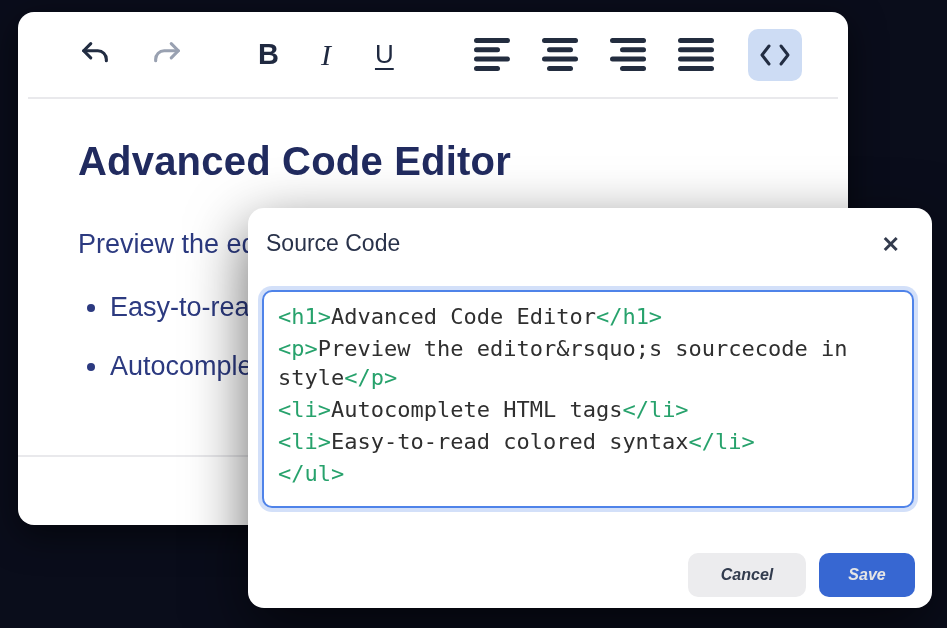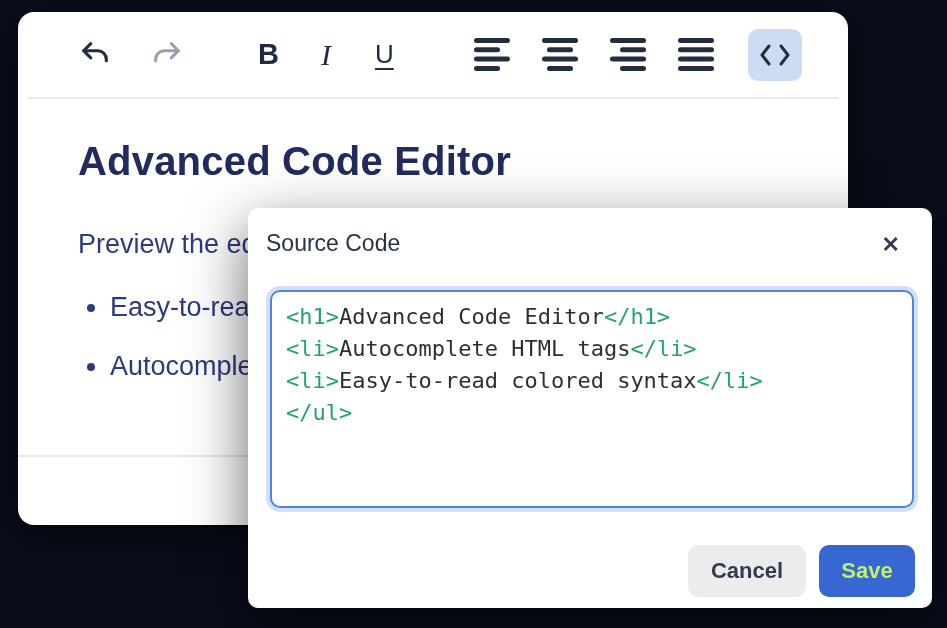--- a/index.html
+++ b/index.html
@@ -83,21 +83,21 @@
     border-top: 2px solid #e9e9ec;
     height: 57px;
   }
 
   
   .modal {
     position: absolute;
     left: 248px; top: 208px;
     width: 684px; height: 400px;
     background: #ffffff;
-    border-radius: 10px;
+    border-radius: 16px;
     box-shadow: 0 20px 60px rgba(0,0,0,0.6);
     z-index: 2;
   }
   .modal-header {
     display: flex;
     align-items: flex-start;
     justify-content: space-between;
     padding: 22px 28px 0 18px;
     height: 82px;
   }
@@ -110,21 +110,21 @@
     background: transparent;
     border: none;
     font-size: 22px;
     font-weight: 600;
     color: #333b4d;
     cursor: pointer;
     line-height: 1;
     padding: 4px;
   }
   .code-box {
-    margin: 0 18px 0 22px;
+    margin: 0 18px 0 14px;
     height: 218px;
     border: 2px solid #4f83e9;
     border-radius: 10px;
     box-shadow: 0 0 0 4px rgba(79,131,233,0.25);
     padding: 10px 24px 10px 14px;
     overflow: hidden;
     font-family: "DejaVu Sans Mono", monospace;
     font-size: 22px;
     cursor: text;
     background: #ffffff;
@@ -140,35 +140,36 @@
   .tok-text { color: #2f2f2f; }
   .modal-actions {
     position: absolute;
     right: 17px; bottom: 11px;
     display: flex;
     gap: 13px;
   }
   .btn {
     border: none;
     border-radius: 10px;
-    height: 52px;
-    font-size: 22px;
+    height: 44px;
+    font-size: 16px;
     font-weight: 700;
     cursor: pointer;
     font-family: "Liberation Sans", sans-serif;
+    font-style: italic;
   }
   .btn-cancel {
     width: 118px;
     background: #ececee;
     color: #323c4e;
   }
   .btn-save {
     width: 96px;
     background: #3767d2;
-    color: #bef264;
+    color: #e5e5e5;
   }
   svg { display: block; }
 </style>
 </head>
 <body>
 
 <div class="editor-card">
 
   <div class="toolbar">
     <button class="tb-btn tb-undo">
@@ -260,20 +261,21 @@
 <div class="modal">
   <div class="modal-header">
     <div class="modal-title">Source Code</div>
     <button class="modal-close">
       <span>✕</span>
     </button>
   </div>
 
   <div class="code-box" role="textbox">
       <div class="code-line"><span class="tok-tag">&lt;h1&gt;</span><span class="tok-text">Advanced Code Editor</span><span class="tok-tag">&lt;/h1&gt;</span></div>
+      <div class="code-line"><span class="tok-tag">&lt;p&gt;</span><span class="tok-text">Preview the editor&amp;rsquo;s sourcecode in style</span><span class="tok-tag">&lt;/p&gt;</span></div>
       <div class="code-line"><span class="tok-tag">&lt;li&gt;</span><span class="tok-text">Autocomplete HTML tags</span><span class="tok-tag">&lt;/li&gt;</span></div>
       <div class="code-line"><span class="tok-tag">&lt;li&gt;</span><span class="tok-text">Easy-to-read colored syntax</span><span class="tok-tag">&lt;/li&gt;</span></div>
       <div class="code-line"><span class="tok-tag">&lt;/ul&gt;</span></div>
     </div>
 
   <div class="modal-actions">
     <button class="btn btn-cancel">Cancel</button>
     <button class="btn btn-save">Save</button>
   </div>
 </div>

